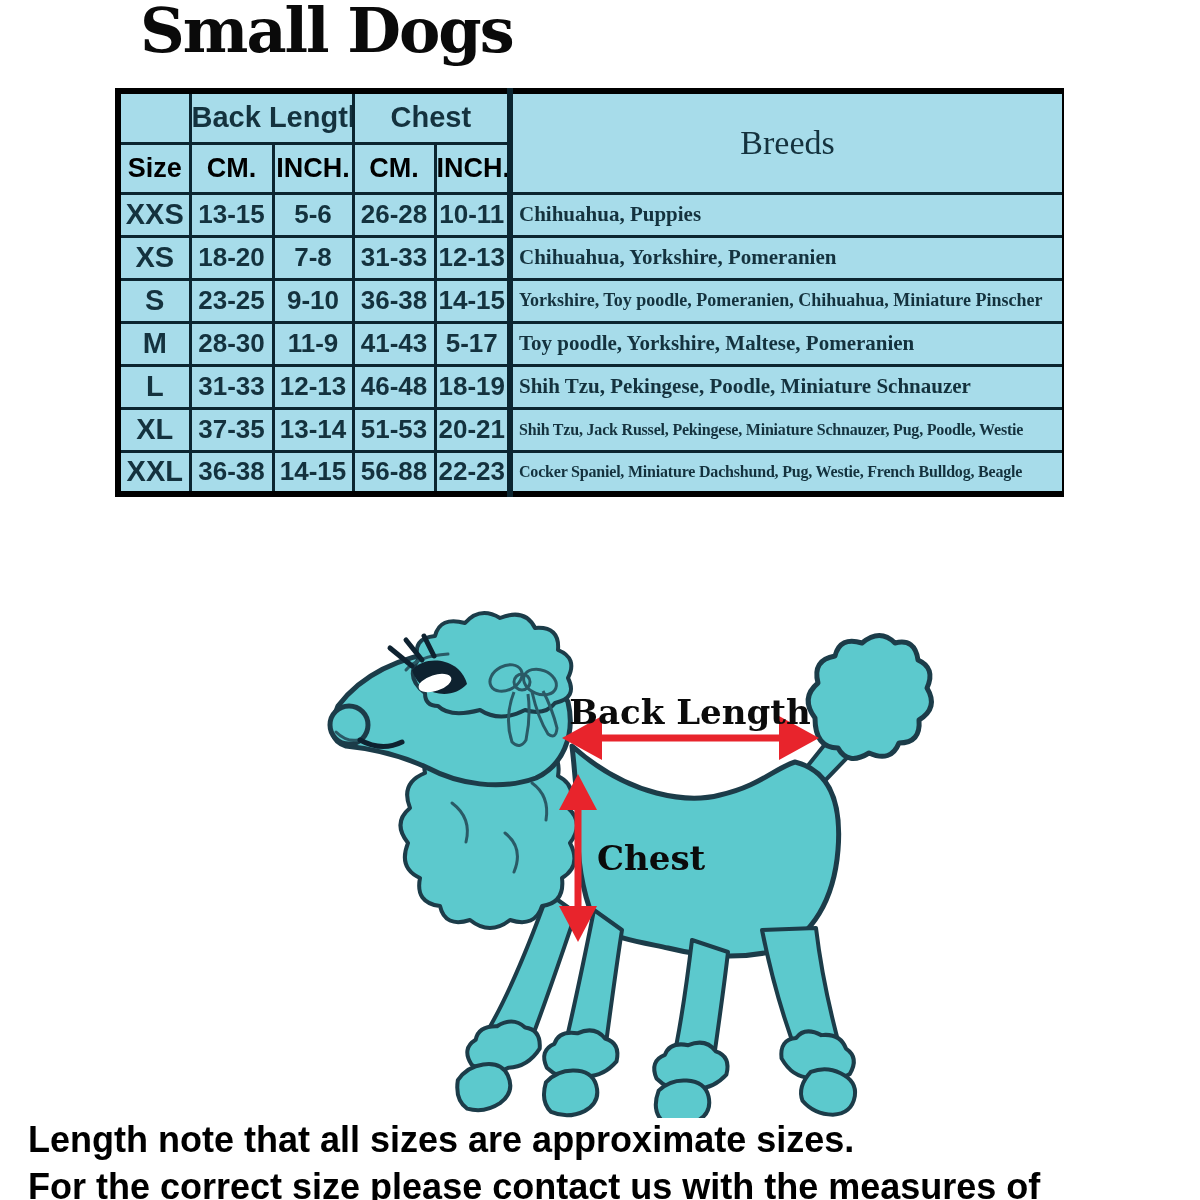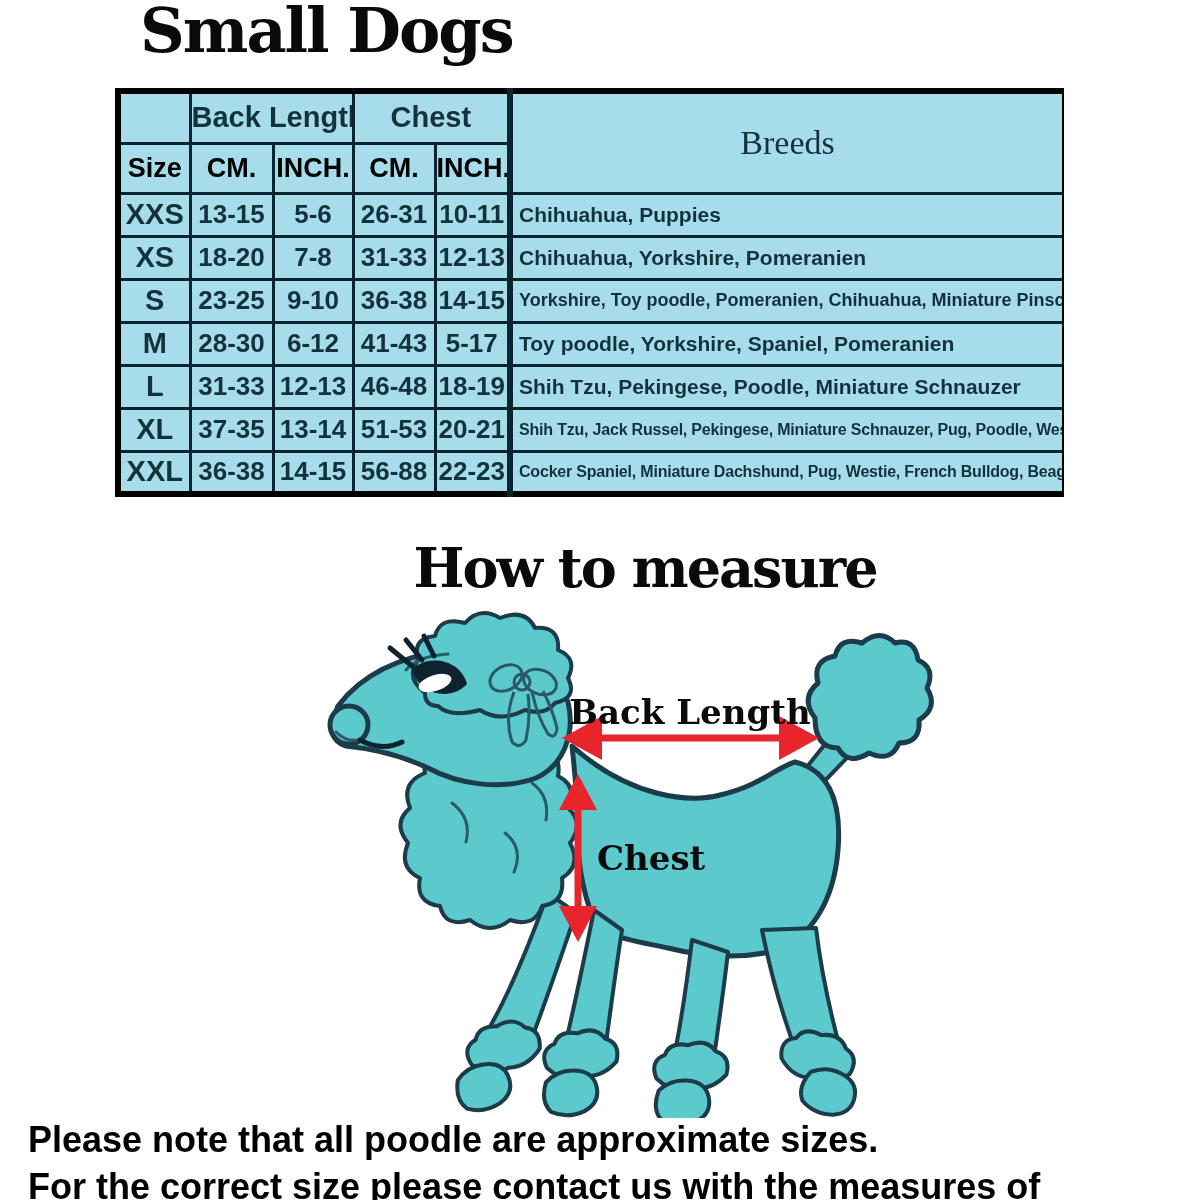--- a/index.html
+++ b/index.html
@@ -17,21 +17,21 @@
   .size-table th,.size-table td{border:3px solid #0b2530;color:#14323e;
          text-align:center;padding:0;overflow:hidden;white-space:nowrap;}
   tr.group-row{height:52px;}
   tr.sub-row{height:50px;}
   tr.data-row{height:43px;}
   .group-h{font-size:29px;font-weight:600;}
   .breeds-h{font-size:34px;font-weight:500;border-left:6px solid #0b2530 !important;font-family:Liberation Serif, serif;}
   .sub-row th{color:#000000;font-size:27px;font-weight:bold;}
   td.size-cell{font-size:29px;font-weight:600;}
   td.num{font-size:26px;font-weight:bold;}
-  td.breeds{text-align:left;padding-left:6px;border-left:6px solid #0b2530;font-weight:600;}
+  td.breeds{text-align:left;padding-left:6px;border-left:6px solid #0b2530;font-weight:600;font-family:Liberation Serif, serif;}
   td.b-lg{font-size:21px;}
   td.b-md{font-size:18px;}
   td.b-sm{font-size:16px;letter-spacing:-0.2px;}
   .diagram{position:absolute;left:300px;top:598px;width:660px;height:520px;}
   .notes{position:absolute;left:28px;top:1116px;font-size:36px;font-weight:bold;
          color:#000;line-height:47px;}
   .arrow-label{font-family:"DejaVu Serif",serif;font-weight:bold;font-size:34px;fill:#0b0b0b;}
 </style>
 </head>
 <body>
@@ -62,21 +62,21 @@
         <th>INCH.</th>
         <th>CM.</th>
         <th>INCH.</th>
       </tr>
     </thead>
     <tbody>
       <tr class="data-row">
         <td class="size-cell">XXS</td>
         <td class="num">13-15</td>
         <td class="num">5-6</td>
-        <td class="num">26-31</td>
+        <td class="num">26-28</td>
         <td class="num">10-11</td>
         <td class="breeds b-lg">Chihuahua, Puppies</td>
       </tr>
       <tr class="data-row">
         <td class="size-cell">XS</td>
         <td class="num">18-20</td>
         <td class="num">7-8</td>
         <td class="num">31-33</td>
         <td class="num">12-13</td>
         <td class="breeds b-lg">Chihuahua, Yorkshire, Pomeranien</td>
@@ -85,24 +85,24 @@
         <td class="size-cell">S</td>
         <td class="num">23-25</td>
         <td class="num">9-10</td>
         <td class="num">36-38</td>
         <td class="num">14-15</td>
         <td class="breeds b-md">Yorkshire, Toy poodle, Pomeranien, Chihuahua, Miniature Pinscher</td>
       </tr>
       <tr class="data-row">
         <td class="size-cell">M</td>
         <td class="num">28-30</td>
-        <td class="num">6-12</td>
+        <td class="num">11-9</td>
         <td class="num">41-43</td>
         <td class="num">5-17</td>
-        <td class="breeds b-lg">Toy poodle, Yorkshire, Spaniel, Pomeranien</td>
+        <td class="breeds b-lg">Toy poodle, Yorkshire, Maltese, Pomeranien</td>
       </tr>
       <tr class="data-row">
         <td class="size-cell">L</td>
         <td class="num">31-33</td>
         <td class="num">12-13</td>
         <td class="num">46-48</td>
         <td class="num">18-19</td>
         <td class="breeds b-lg">Shih Tzu, Pekingese, Poodle, Miniature Schnauzer</td>
       </tr>
       <tr class="data-row">
@@ -117,21 +117,20 @@
         <td class="size-cell">XXL</td>
         <td class="num">36-38</td>
         <td class="num">14-15</td>
         <td class="num">56-88</td>
         <td class="num">22-23</td>
         <td class="breeds b-sm">Cocker Spaniel, Miniature Dachshund, Pug, Westie, French Bulldog, Beagle</td>
       </tr>
     </tbody>
   </table>
 
-  <h2 class="measure-title">How to measure</h2>
 
   <svg class="diagram" viewBox="0 0 660 520">
     <defs>
       <path id="cuff" d="M -36,6 Q -42,-12 -26,-17 Q -20,-30 -2,-25 Q 16,-31 25,-17 Q 40,-11 34,7 Q 18,22 -1,18 Q -20,24 -36,6 Z"></path>
       <path id="boot" d="M -24,-14 Q -33,4 -24,16 Q -9,26 9,21 Q 27,15 25,-3 Q 23,-18 5,-21 Q -11,-24 -24,-14 Z"></path>
     </defs>
 
     <g fill="#5cc9cd" stroke="#1c3c49" stroke-width="5" stroke-linejoin="round">
 
       <path d="M 498,180 L 546,120 L 568,138 L 516,192 Z" stroke-width="4"></path>
@@ -199,17 +198,17 @@
         <rect x="274.5" y="205" width="7" height="107"></rect>
         <polygon points="278,176 259,212 297,212"></polygon>
         <polygon points="278,344 259,308 297,308"></polygon>
       </g>
       <text class="arrow-label" x="390" y="126" text-anchor="middle">Back Length</text>
       <text class="arrow-label" x="297" y="272" text-anchor="start">Chest</text>
     </g>
   </svg>
 
   <div class="notes">
-    <div>Please note that all poodle are approximate sizes.</div>
+    <div>Length note that all sizes are approximate sizes.</div>
     <div>For the correct size please contact us with the measures of your dog.</div>
   </div>
 
 </div>
 
 </body></html>

